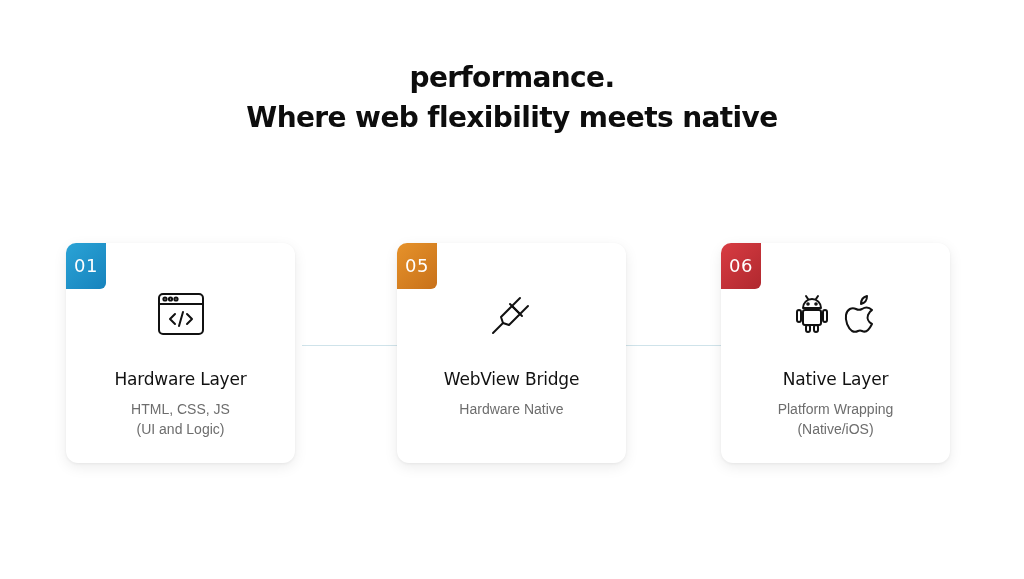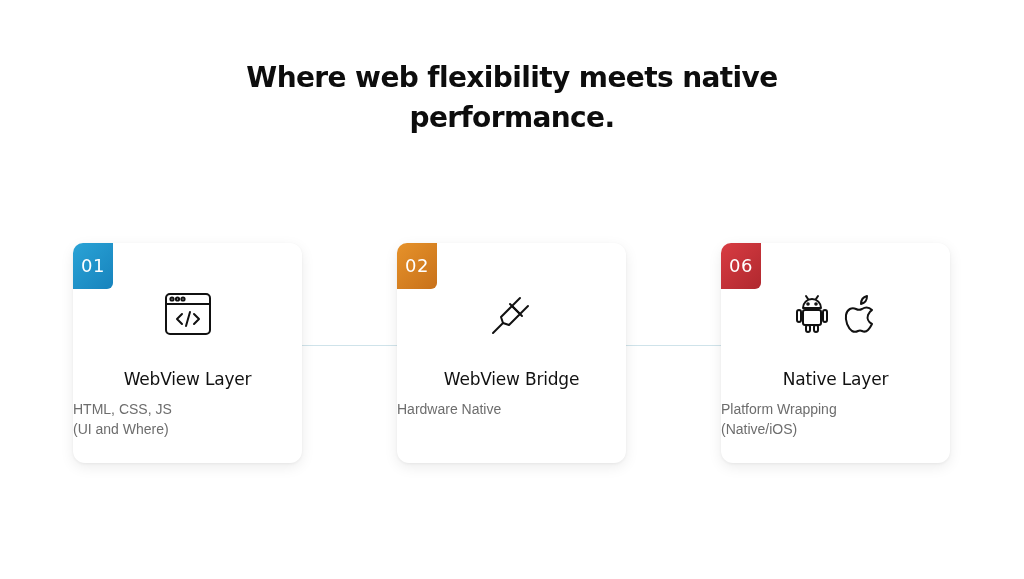--- a/index.html
+++ b/index.html
@@ -29,61 +29,61 @@
   .icon-wrap {
     position: absolute; left: 0; top: 50px; width: 100%; height: 46px;
     display: flex; justify-content: center; align-items: center; gap: 12px;
   }
   .card-title {
     position: absolute; left: 0; top: 126px; width: 100%; text-align: center;
     font-family: "DejaVu Sans", sans-serif; font-size: 17px; font-weight: 500; color: #111;
     letter-spacing: -0.2px;
   }
   .card-desc {
-    position: absolute; left: 0; top: 156px; width: 100%; text-align: left;
+    position: absolute; left: 0; top: 156px; width: 100%; text-align: center;
     font-size: 14px; line-height: 20px; color: #6d6d6d;
   }
   .card-desc span { display: block; }
 </style>
 </head>
 <body>
 
 <div class="title">
+  <div>performance.</div>
   <div>Where web flexibility meets native</div>
-  <div>performance.</div>
 </div>
 
 <div class="connector" style="left:302px; width:95px;"></div>
 <div class="connector" style="left:626px; width:95px;"></div>
 
-<div class="card" style="left:73px;">
+<div class="card" style="left:66px;">
   <div class="badge" style="background: linear-gradient(135deg, #2aa3d6, #1783bd);">01</div>
   <div class="icon-wrap">
     <span>
       <svg width="48" height="44" viewBox="0 0 48 44" fill="none" stroke="#111" stroke-width="2" stroke-linecap="round" stroke-linejoin="round">
         <rect x="2" y="2" width="44" height="40" rx="4"></rect>
         <line x1="2" y1="12" x2="46" y2="12"></line>
         <circle cx="8" cy="7" r="1.6"></circle>
         <circle cx="13.5" cy="7" r="1.6"></circle>
         <circle cx="19" cy="7" r="1.6"></circle>
         <polyline points="18,22 13,27 18,32"></polyline>
         <line x1="26" y1="20" x2="22" y2="34"></line>
         <polyline points="30,22 35,27 30,32"></polyline>
       </svg>
     </span>
   </div>
-  <div class="card-title">WebView Layer</div>
+  <div class="card-title">Hardware Layer</div>
   <div class="card-desc">
     <span>HTML, CSS, JS</span>
-    <span>(UI and Where)</span>
+    <span>(UI and Logic)</span>
   </div>
 </div>
 
 <div class="card" style="left:397px;">
-  <div class="badge" style="background: linear-gradient(135deg, #e6922a, #c8711a);">02</div>
+  <div class="badge" style="background: linear-gradient(135deg, #e6922a, #c8711a);">05</div>
   <div class="icon-wrap">
     <span>
       <svg width="44" height="44" viewBox="0 0 44 44" fill="none" stroke="#111" stroke-width="2" stroke-linecap="round" stroke-linejoin="round">
         <line x1="3" y1="41" x2="13" y2="31"></line>
         <path d="M13 31 L11 25 L22 14 L30 22 L19 33 Z"></path>
         <line x1="20" y1="12" x2="32" y2="24"></line>
         <line x1="22" y1="14" x2="30" y2="6"></line>
         <line x1="30" y1="22" x2="38" y2="14"></line>
       </svg>
     </span>

